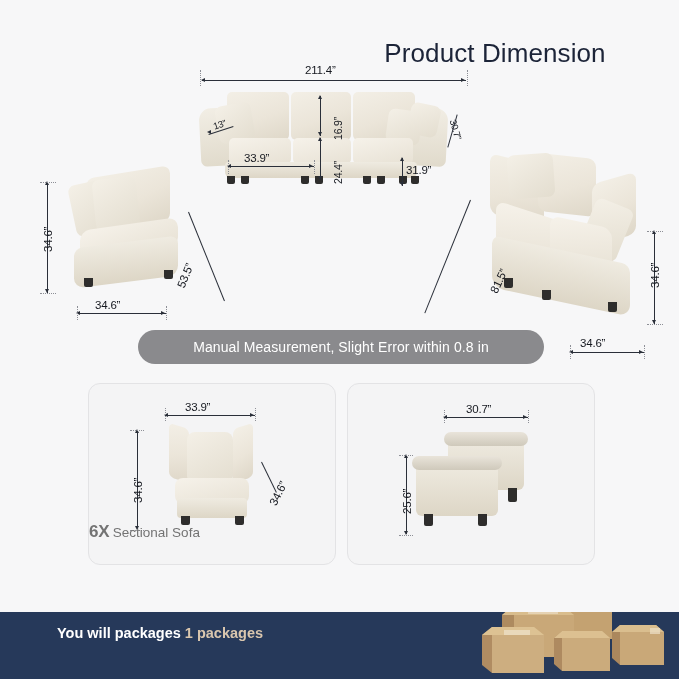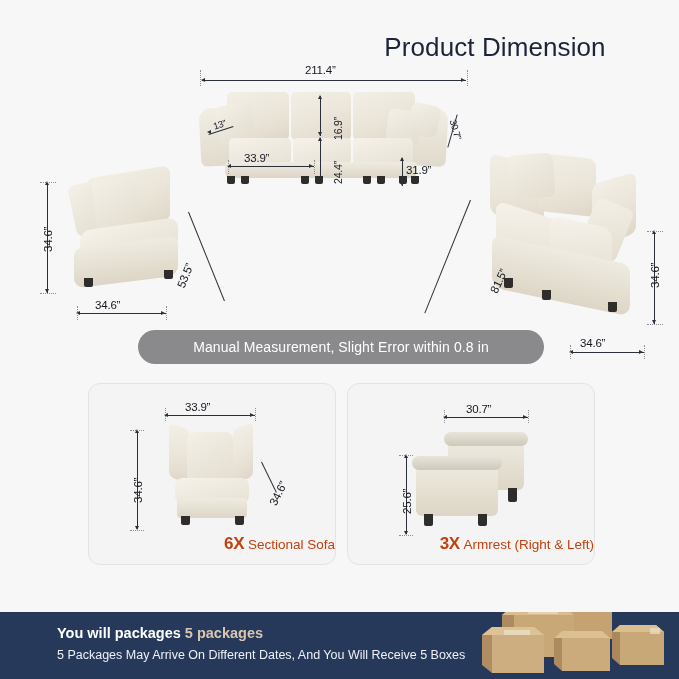--- a/index.html
+++ b/index.html
@@ -10,21 +10,21 @@
     overflow: hidden;
   }
   #page { position: relative; width: 679px; height: 679px; background: #f7f7f8; }
 
   
   .logo { position: absolute; left: 52px; top: 33px; width: 130px; height: 58px; }
   .logo svg { display: block; }
 
   
   .title {
-    position: absolute; left: 340px; top: 32px; width: 310px;
+    position: absolute; left: 340px; top: 38px; width: 310px;
     text-align: center;
     font-size: 26px; font-weight: 400; color: #1c2438;
     letter-spacing: .1px;
   }
 
   
   .dim {
     position: absolute;
     font-size: 10.5px; color: #15181f; font-weight: 400;
     white-space: nowrap; letter-spacing: -.2px;
@@ -83,22 +83,22 @@
   }
 
   
   .card {
     position: absolute; top: 383px; height: 182px;
     background: #f4f4f5; border: 1px solid #e3e3e5; border-radius: 12px;
   }
   #card-sofa { left: 88px; width: 248px; }
   #card-arm  { left: 347px; width: 248px; }
   .card-cap {
-    position: absolute; bottom: 10px; left: 0; width: 100%;
-    text-align: right; font-size: 13px; color: #c2410c;
+    position: absolute; bottom: 22px; left: 0; width: 100%;
+    text-align: left; font-size: 13px; color: #737373;
   }
   .card-cap b { font-size: 17px; font-weight: 700; letter-spacing: -.3px; }
   .card-cap span { font-size: 13.5px; }
 
   
   .banner {
     position: absolute; left: 0; bottom: 0; width: 679px; height: 67px;
     background: #26395a; overflow: hidden;
   }
   .banner .l1 {
@@ -301,31 +301,26 @@
     <div class="tick" style="left:180px; top:26px; height:13px;"></div>
     <div class="dim lg" style="left:118px; top:19px;">30.7”</div>
 
     <div class="rule v" style="left:58px; top:72px; height:78px;"></div>
     <div class="arrow up" style="left:55.5px; top:70px;"></div>
     <div class="arrow down" style="left:55.5px; top:147px;"></div>
     <div class="tick h" style="left:51px; top:71px;  width:14px;"></div>
     <div class="tick h" style="left:51px; top:151px; width:14px;"></div>
     <div class="dim rot90 lg" style="left:53px; top:130px;">25.6”</div>
 
-    <div class="card-cap">
-      <b>3X</b>
-      <span>Armrest (Right &amp; Left)</span>
-    </div>
   </div>
 
   <div class="banner">
     <div class="l1">
-      <span>You will packages </span><em>5 packages</em>
+      <span>You will packages </span><em>1 packages</em>
     </div>
-    <div class="l2">5 Packages May Arrive On Different Dates, And You Will Receive 5 Boxes</div>
 
     <svg class="boxes" viewBox="0 0 195 96">
 
       <g>
         <path d="M74 2 L122 2 L134 12 L134 56 L74 56 Z" fill="#c4a271"></path>
         <path d="M74 2 L74 56 L62 48 L62 12 Z" fill="#a88459"></path>
         <path d="M62 12 L74 2 L122 2 L134 12 Z" fill="#d4b685"></path>
         <rect x="118" y="6" width="8" height="16" fill="#e6d6b8" opacity=".8"></rect>
       </g>
 

